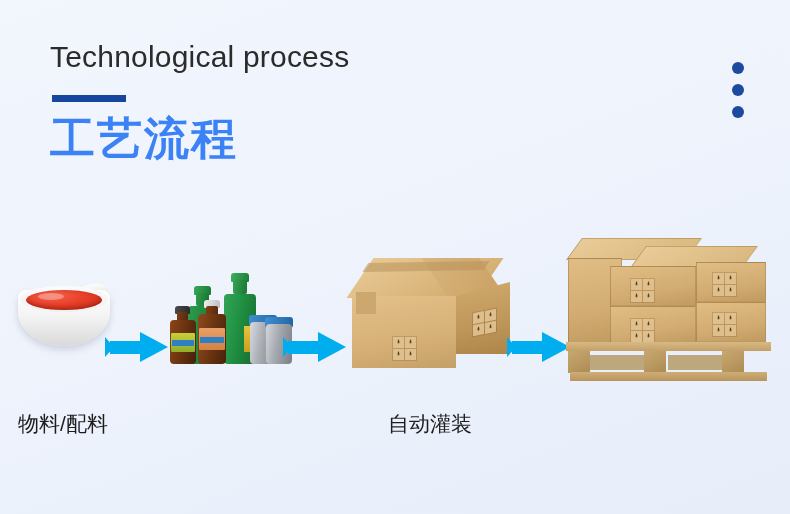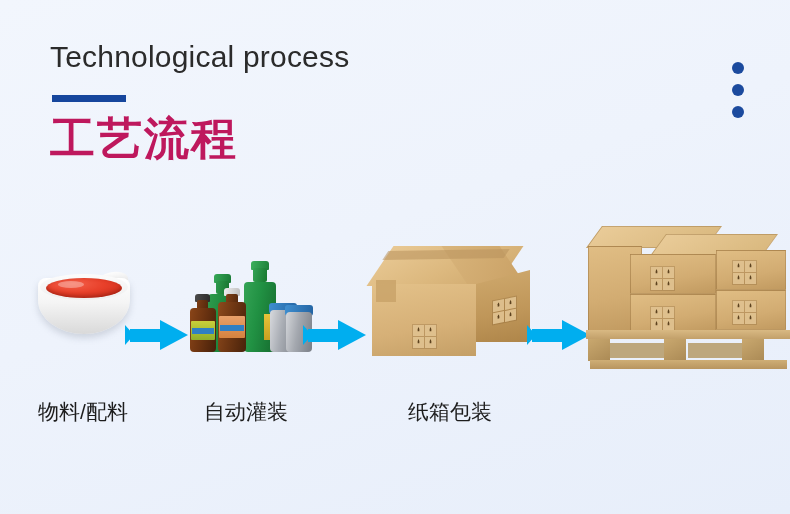--- a/index.html
+++ b/index.html
@@ -11,31 +11,31 @@
   }
 
   
   #header { position:absolute; left:50px; top:40px; }
   #eyebrow {
     font-size:30px; font-weight:400; color:#2b2b2b;
     letter-spacing:.2px; white-space:nowrap; line-height:1.1;
   }
   #rule { width:74px; height:7px; background:#16469d; margin:22px 0 10px 2px; }
   #title {
-    font-size:45px; font-weight:700; color:#be185d;
+    font-size:45px; font-weight:700; color:#3b82f6;
     letter-spacing:2px; line-height:1.08; white-space:nowrap;margin-top:13px;
   }
 
   
   #dots { position:absolute; right:46px; top:62px;
           display:flex; flex-direction:column; gap:10px; align-items:center; }
   #dots i { width:12px; height:12px; border-radius:50%; background:#1b4a9e; display:block; }
 
   
-  #flow { position:absolute; left:0; top:220px; width:625px; height:230px;margin-left:20px; }
+  #flow { position:absolute; left:0; top:232px; width:625px; height:230px; }
   .stage { position:absolute; top:0; text-align:center; }
   .art   { position:relative; height:150px; }
   .cap   { position:absolute; top:178px; left:0; width:100%;
            font-size:21px; color:#1d1d1d; white-space:nowrap; }
 
   .arrow { position:absolute; top:100px; width:58px; height:30px; }
   .arrow .shaft { position:absolute; left:0; top:9px; width:36px; height:13px; background:#00aeef; }
   .arrow .head  { position:absolute; left:30px; top:0; width:0; height:0;
                   border-top:15px solid transparent; border-bottom:15px solid transparent;
                   border-left:28px solid #00aeef; }
@@ -214,21 +214,20 @@
       </div>
 
       <div class="capg a2c"></div>
       <div class="neck a2n"></div>
       <div class="btl a2">
         <div class="lbl a2L">
           <div class="a2L2"></div>
         </div>
       </div>
     </div>
-    <div class="cap">自动灌装</div>
   </div>
 
   <div class="arrow" style="left:288px">
     <div class="notch"></div>
     <div class="shaft"></div>
     <div class="head"></div>
   </div>
 
   <div class="stage" id="s3">
     <div class="art">
@@ -244,21 +243,21 @@
         <span></span>
         <span></span>
       </div>
       <div class="marks m-side">
         <span></span>
         <span></span>
         <span></span>
         <span></span>
       </div>
     </div>
-    <div class="cap">纸箱包装</div>
+    <div class="cap">自动灌装</div>
   </div>
 
   <div class="arrow" style="left:512px">
     <div class="notch"></div>
     <div class="shaft"></div>
     <div class="head"></div>
   </div>
 
   <div class="stage" id="s4">
     <div class="art">

